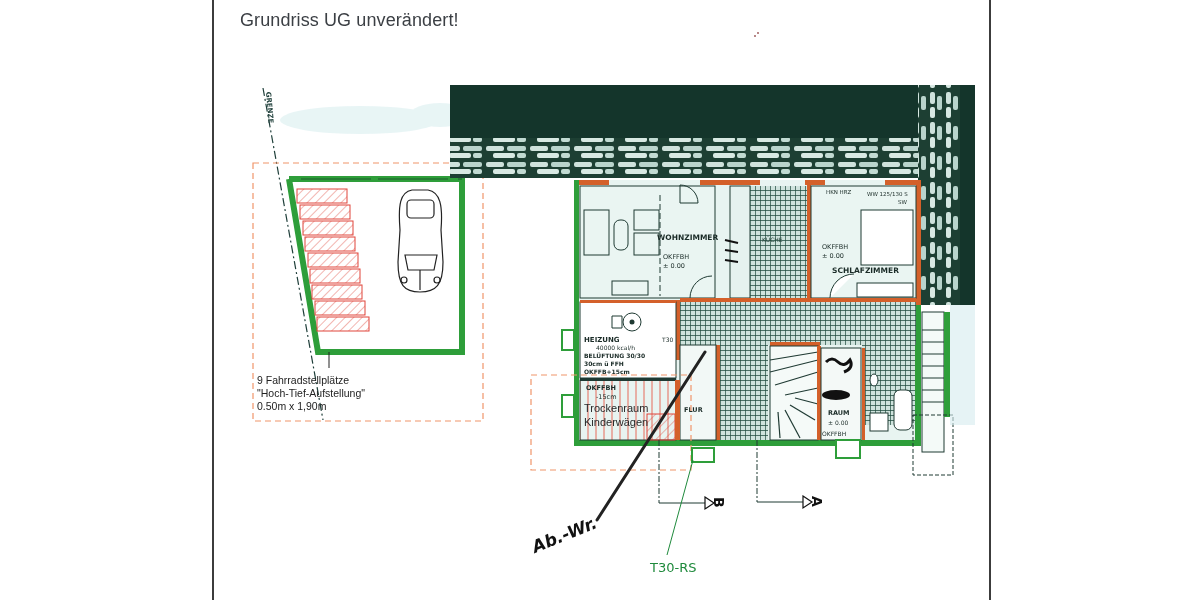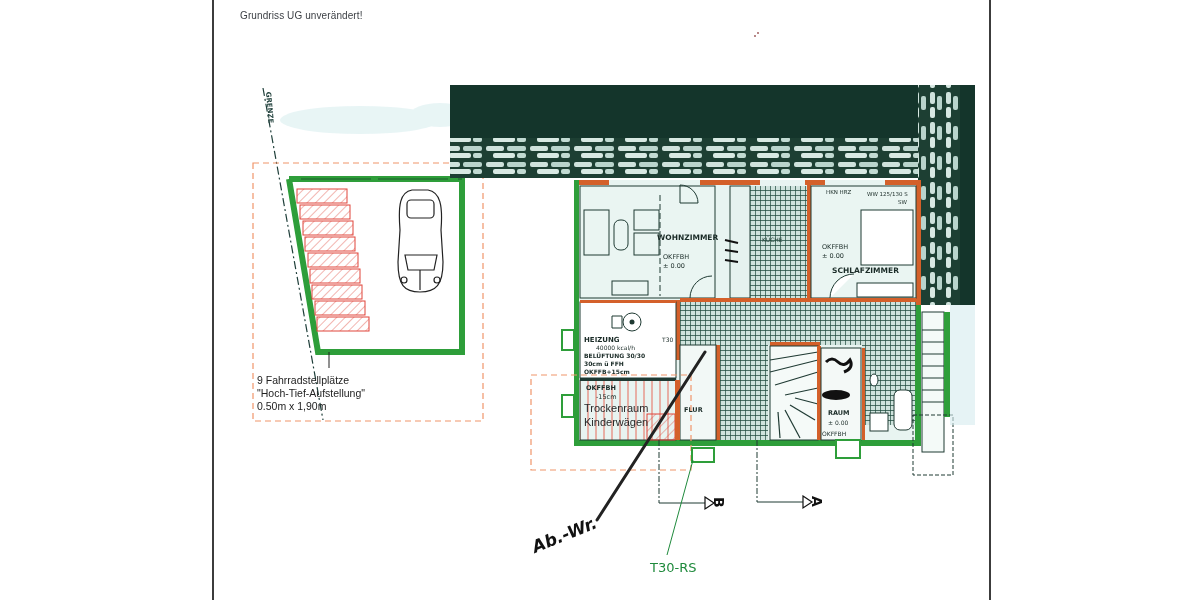--- a/index.html
+++ b/index.html
@@ -1,18 +1,18 @@
 <!DOCTYPE html>
 <html><head>
 <meta charset="utf-8">
 <style>
   html,body{margin:0;padding:0;}
   body{width:1200px;height:600px;background:#ffffff;position:relative;overflow:hidden;font-family:"Liberation Sans",sans-serif;}
   .page{position:absolute;left:212px;top:0;width:775px;height:600px;background:#fff;border-left:2px solid #3c3c3c;border-right:2px solid #3c3c3c;}
-  .title{position:absolute;left:26px;top:10px;font-family:"Liberation Sans",sans-serif;font-size:10px;color:#3b3f44;letter-spacing:0.1px;}
+  .title{position:absolute;left:26px;top:10px;font-family:"Liberation Sans",sans-serif;font-size:18px;color:#3b3f44;letter-spacing:0.1px;}
   svg{position:absolute;left:0;top:0;}
   .lbl{font-family:"DejaVu Sans",sans-serif;}
 </style>
 </head>
 <body>
 
 <div class="page">
   <div class="title">Grundriss UG unverändert!</div>
 </div>
 

